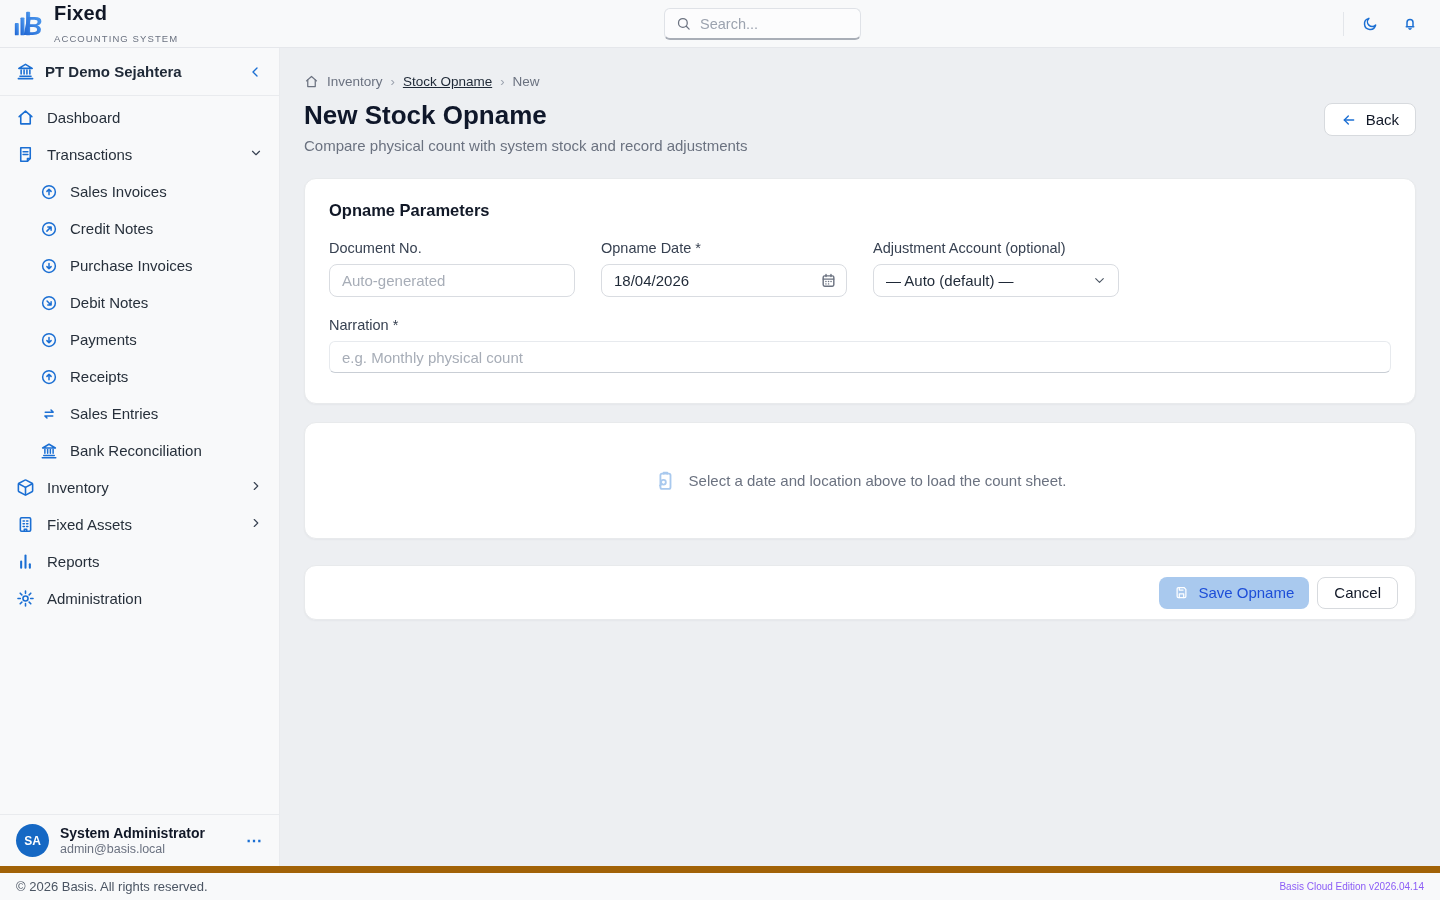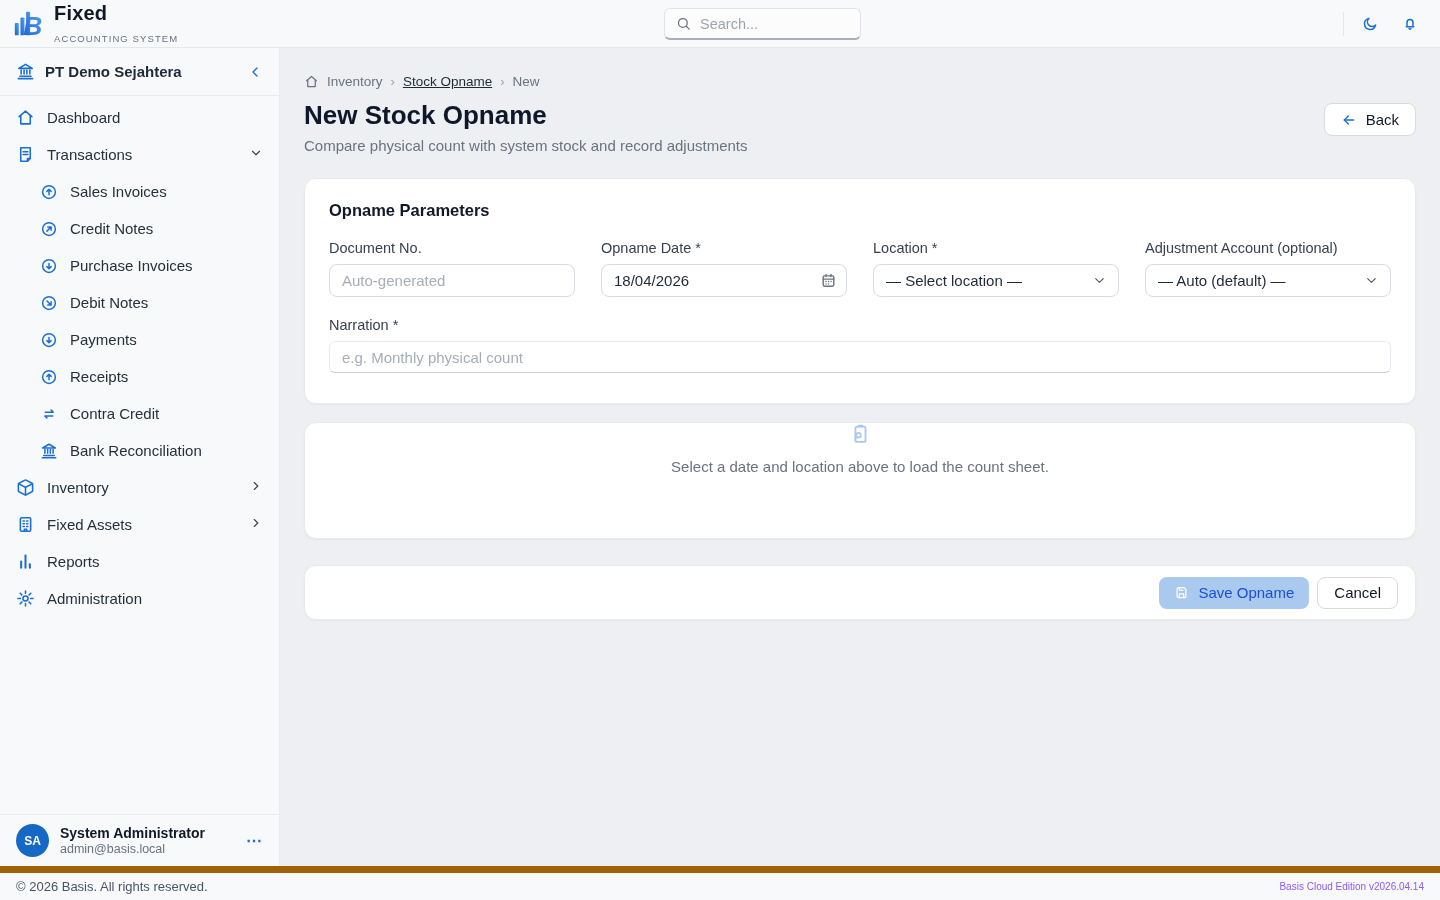--- a/index.html
+++ b/index.html
@@ -67,21 +67,21 @@
   .date-wrap { position:relative; }
   .date-wrap input { padding-right:36px; }
   .date-wrap .cal { position:absolute; right:10px; top:8px; width:17px; height:17px; cursor:pointer; }
   .date-wrap .cal svg { width:17px; height:17px; stroke:#6b7280; }
   .select { height:33px; border:1px solid #d9dce1; border-radius:8px; padding:0 12px; font-size:15px; color:#1f2937; display:flex; align-items:center; justify-content:space-between; cursor:pointer; background:#fff; }
   .select svg { width:13px; height:13px; stroke:#4b5563; flex:0 0 auto; margin-left:8px; }
   .narration-row { margin-top:20px; }
   .narration-input { width:100%; height:32px; border:1px solid #e7eaee; border-bottom:1px solid #c9ced5; border-radius:6px; padding:0 12px; font-size:15px; color:#1f2937; font-family:inherit; outline:none; }
   .narration-input::placeholder { color:#a7adb7; }
 
-  .empty-card { margin-top:18px; height:117px; display:flex; flex-direction:column; align-items:center; justify-content:flex-start; gap:13px; }
+  .empty-card { margin-top:18px; height:117px; display:flex; flex-direction:row; align-items:center; justify-content:center; gap:13px; }
   .empty-card svg { width:22px; height:22px; stroke:#a9c9ee; }
   .empty-msg { font-size:15px; color:#6b7280; }
 
   .action-card { margin-top:26px; height:55px; display:flex; align-items:center; justify-content:flex-end; gap:8px; padding:0 17px; }
   .save-btn { height:32px; background:#a9c9ee; border:none; border-radius:8px; color:#1d4ed8; font-size:15px; display:flex; align-items:center; gap:9px; padding:0 15px; cursor:pointer; font-family:inherit; }
   .save-btn svg { width:15px; height:15px; stroke:#fdfeff; }
   .cancel-btn { height:32px; background:#fff; border:1px solid #d7dade; border-radius:8px; color:#111827; font-size:15px; padding:0 16px; cursor:pointer; font-family:inherit; }
 
   
   .footer { flex:0 0 34px; background:#f8f9fa; border-top:7px solid #a16207; display:flex; align-items:center; justify-content:space-between; padding:0 16px; }
@@ -221,21 +221,21 @@
               <circle cx="12" cy="12" r="8.5"></circle>
               <path d="M12 15.5V8.8M9.2 11.2 12 8.4l2.8 2.8"></path>
             </svg>
           <span>Receipts</span>
         </div>
         <div class="nav-item nav-sub">
           <svg viewBox="0 0 24 24">
               <path d="M7 9.5h10.5l-2.8-2.8"></path>
               <path d="M17 14.5H6.5l2.8 2.8"></path>
             </svg>
-          <span>Contra Credit</span>
+          <span>Sales Entries</span>
         </div>
         <div class="nav-item nav-sub">
           <svg viewBox="0 0 24 24">
               <line x1="3" y1="21" x2="21" y2="21"></line>
               <line x1="5" y1="18" x2="19" y2="18"></line>
               <line x1="6.5" y1="15" x2="6.5" y2="10"></line>
               <line x1="10.2" y1="15" x2="10.2" y2="10"></line>
               <line x1="13.8" y1="15" x2="13.8" y2="10"></line>
               <line x1="17.5" y1="15" x2="17.5" y2="10"></line>
               <path d="M3.5 8 12 3l8.5 5z"></path>
@@ -333,29 +333,20 @@
                 <svg viewBox="0 0 24 24">
                     <rect x="4.5" y="5.5" width="15" height="14.5" rx="2"></rect>
                     <path d="M4.5 10h15"></path>
                     <path d="M8.5 3.5v3M15.5 3.5v3"></path>
                     <path d="M8.3 13.5h.2M12 13.5h.2M15.5 13.5h.2M8.3 16.8h.2M12 16.8h.2"></path>
                   </svg>
               </span>
             </div>
           </div>
           <div>
-            <label class="field-label">Location *</label>
-            <div class="select">
-              <span>— Select location —</span>
-              <svg viewBox="0 0 24 24">
-                  <path d="M5 8.5l7 7 7-7"></path>
-                </svg>
-            </div>
-          </div>
-          <div>
             <label class="field-label">Adjustment Account (optional)</label>
             <div class="select">
               <span>— Auto (default) —</span>
               <svg viewBox="0 0 24 24">
                   <path d="M5 8.5l7 7 7-7"></path>
                 </svg>
             </div>
           </div>
         </div>
         <div class="narration-row">

